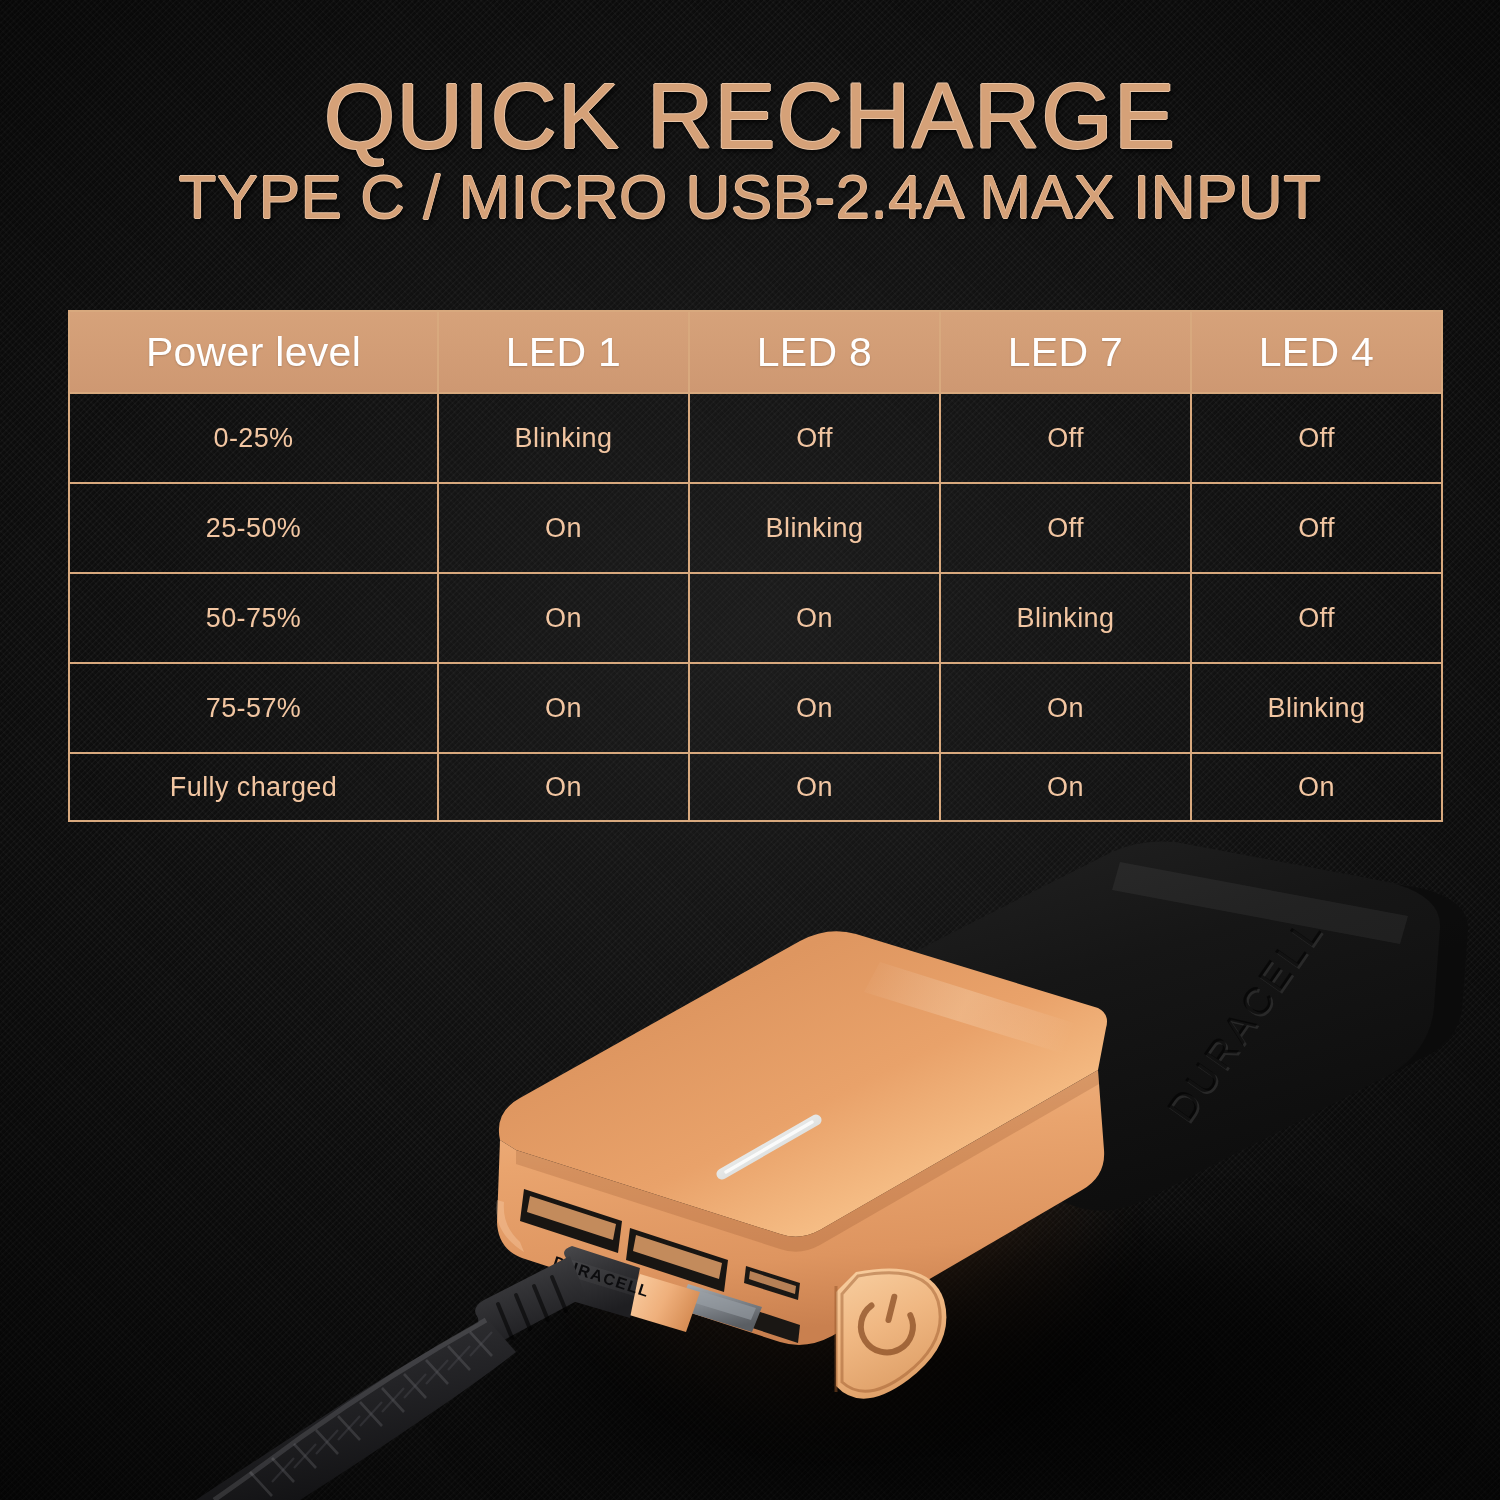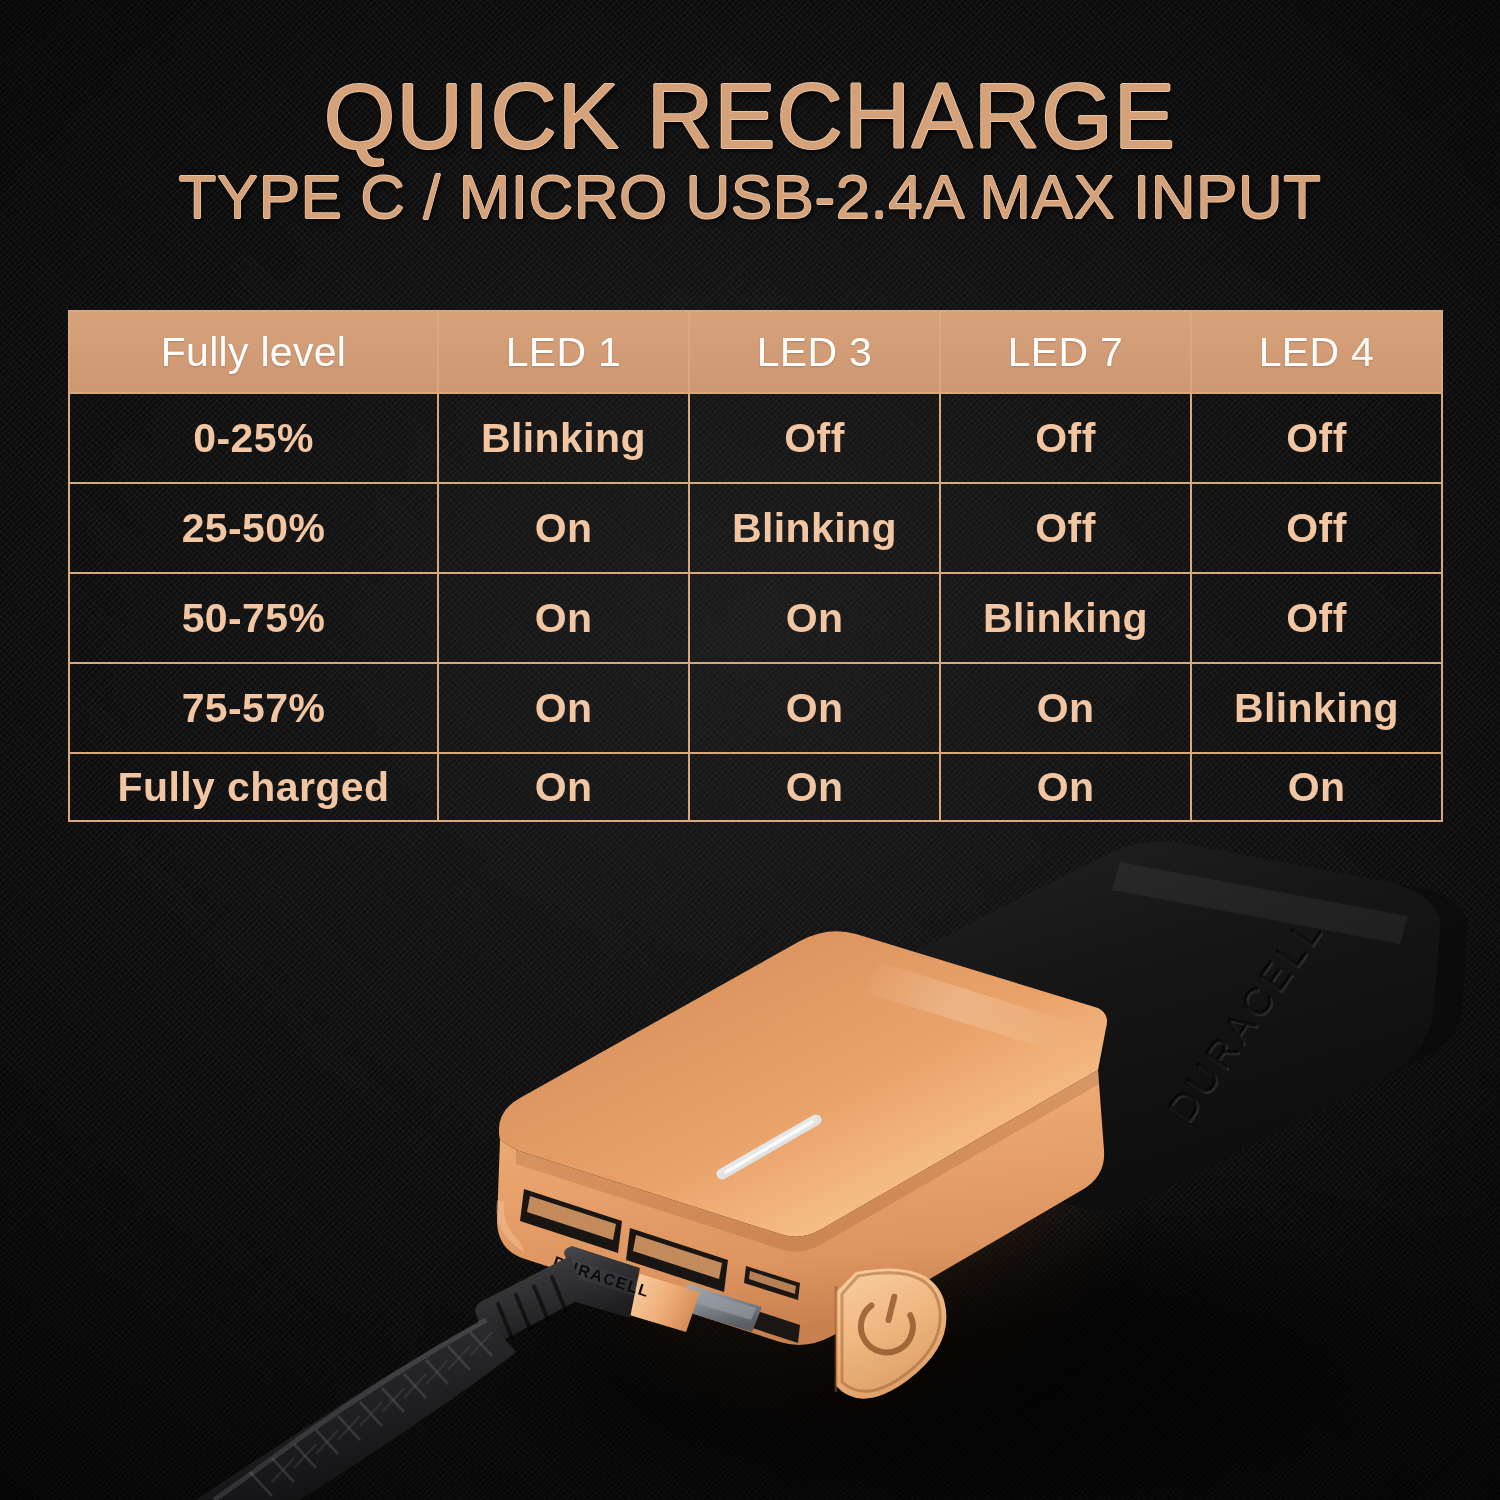--- a/index.html
+++ b/index.html
@@ -100,22 +100,22 @@
     font-size: 41px;
     font-weight: 400;
     height: 80px;
     padding: 0;
     letter-spacing: 0.3px;
     text-shadow: 0 1px 2px rgba(0,0,0,0.18);
   }
   .led-table tbody td {
     background: transparent;
     color: #F2C6A2;
-    font-size: 41px;
-    font-weight: 700;
+    font-size: 27px;
+    font-weight: 400;
     height: 88px;
     padding: 0;
     letter-spacing: 0.4px;
   }
   .led-table tbody tr:last-child td {
     height: 66px;
     border-radius: 20px;
   }
   .col-level { width: 367px; }
   .col-led   { width: 249px; }
@@ -166,23 +166,23 @@
   <div class="bg-vignette"></div>
 
   <div class="headings">
     <div class="title-main">QUICK RECHARGE</div>
     <div class="title-sub">TYPE C / MICRO USB-2.4A MAX INPUT</div>
   </div>
 
   <table class="led-table">
     <thead>
       <tr>
-        <th class="col-level">Fully level</th>
+        <th class="col-level">Power level</th>
         <th class="col-led">LED 1</th>
-        <th class="col-led">LED 3</th>
+        <th class="col-led">LED 8</th>
         <th class="col-led">LED 7</th>
         <th class="col-led">LED 4</th>
       </tr>
     </thead>
     <tbody>
       <tr>
         <td>0-25%</td>
         <td>Blinking</td>
         <td>Off</td>
         <td>Off</td>

